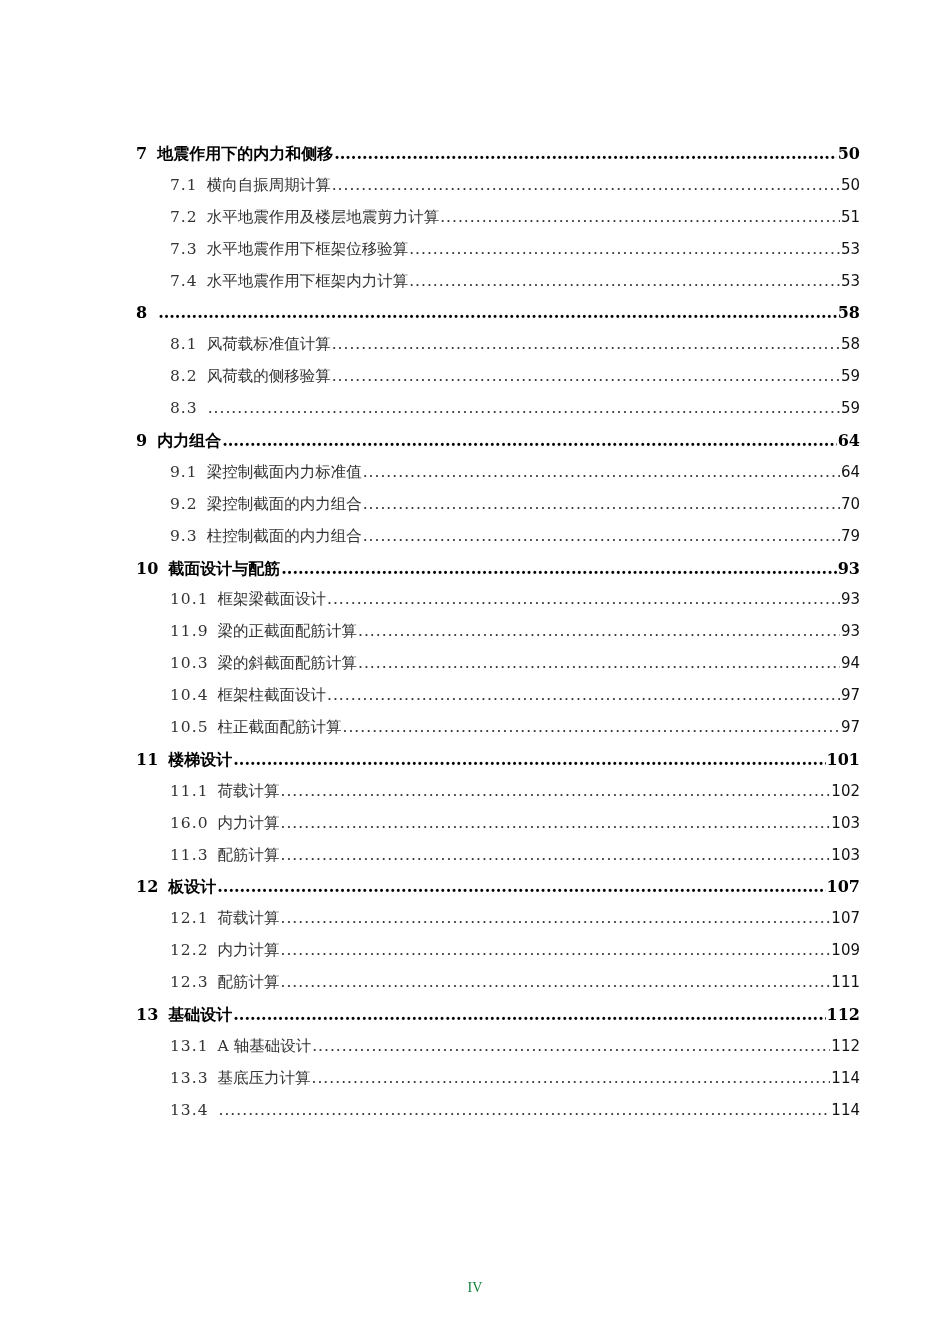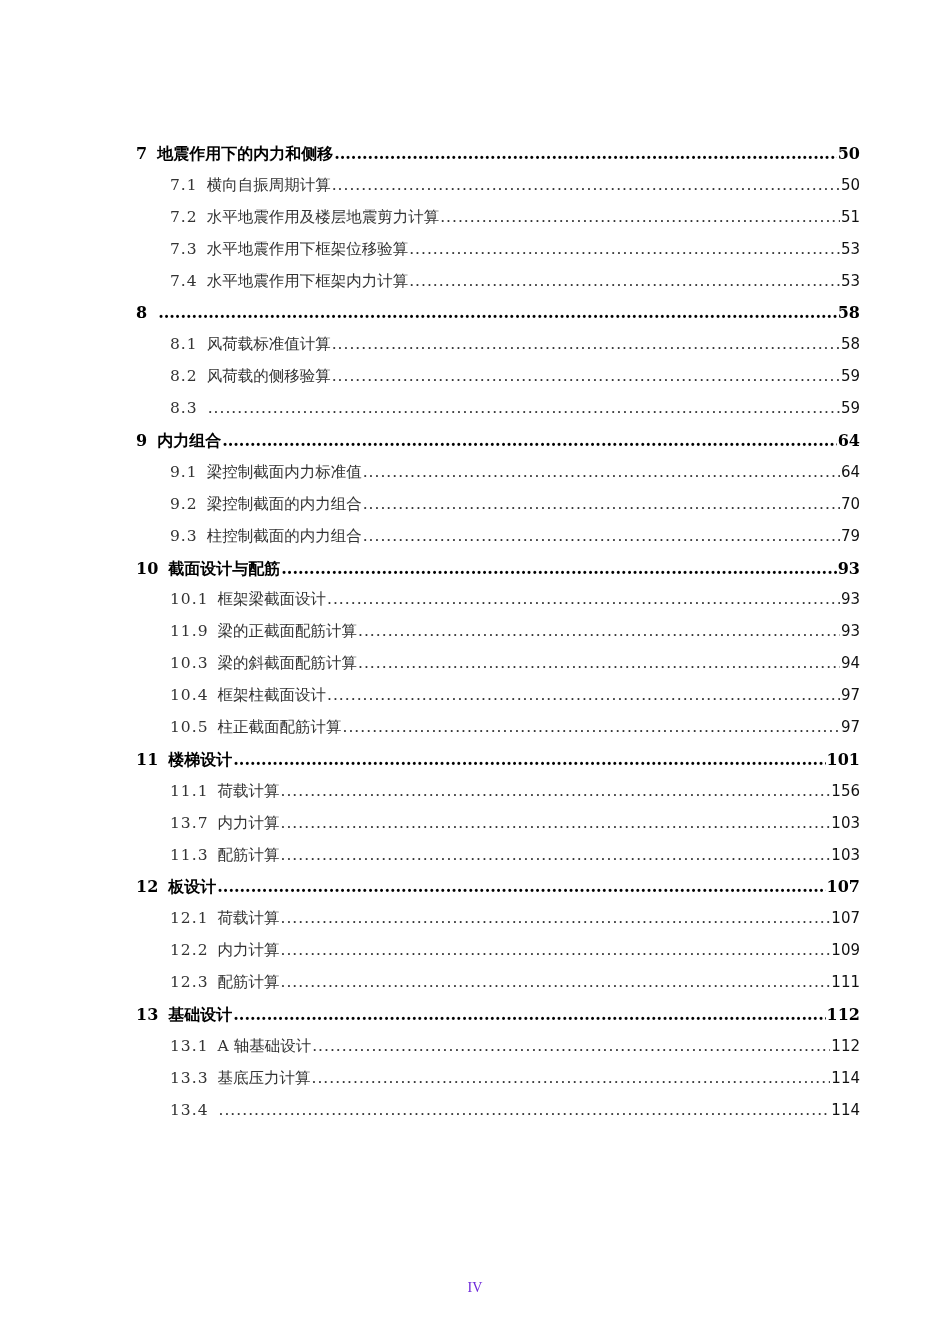--- a/index.html
+++ b/index.html
@@ -9,21 +9,21 @@
   .row.ch { font-weight: bold; font-size: 16px; }
   .row.sub { font-size: 15.5px; padding-left: 34px; color: #333; }
   .num { margin-right: 10px; }
   .row.sub .num { margin-right: 9px; letter-spacing: 1px; }
   .title { flex: 0 0 auto; }
   .leader { flex: 1 1 auto; overflow: hidden; margin: 0 1px; }
   .leader::after { content: "................................................................................................................................................................................................................"; letter-spacing: 1px; }
   .row.ch .leader::after { letter-spacing: 0px; }
   .page { flex: 0 0 auto; font-family: "DejaVu Sans", sans-serif; font-size: 15px; color: #111; }
   .row.ch .page { font-family: "DejaVu Serif", serif; font-weight: bold; font-size: 16px; color: #000; }
-  .footer { position: absolute; top: 1280px; left: 0; width: 950px; text-align: center; font-family: "Liberation Serif", serif; font-size: 14px; color: #6d28d9; }
+  .footer { position: absolute; top: 1280px; left: 0; width: 950px; text-align: center; font-family: "Liberation Serif", serif; font-size: 14px; color: #15803d; }
 </style>
 </head>
 <body>
 
 <div class="toc" id="toc">
     <div class="row ch">
       <span class="num">7</span>
       <span class="title">地震作用下的内力和侧移</span>
       <span class="leader"></span>
       <span class="page">50</span>
@@ -137,24 +137,24 @@
     <div class="row ch">
       <span class="num">11</span>
       <span class="title">楼梯设计</span>
       <span class="leader"></span>
       <span class="page">101</span>
     </div>
     <div class="row sub">
       <span class="num">11.1</span>
       <span class="title">荷载计算</span>
       <span class="leader"></span>
-      <span class="page">156</span>
-    </div>
-    <div class="row sub">
-      <span class="num">13.7</span>
+      <span class="page">102</span>
+    </div>
+    <div class="row sub">
+      <span class="num">16.0</span>
       <span class="title">内力计算</span>
       <span class="leader"></span>
       <span class="page">103</span>
     </div>
     <div class="row sub">
       <span class="num">11.3</span>
       <span class="title">配筋计算</span>
       <span class="leader"></span>
       <span class="page">103</span>
     </div>

